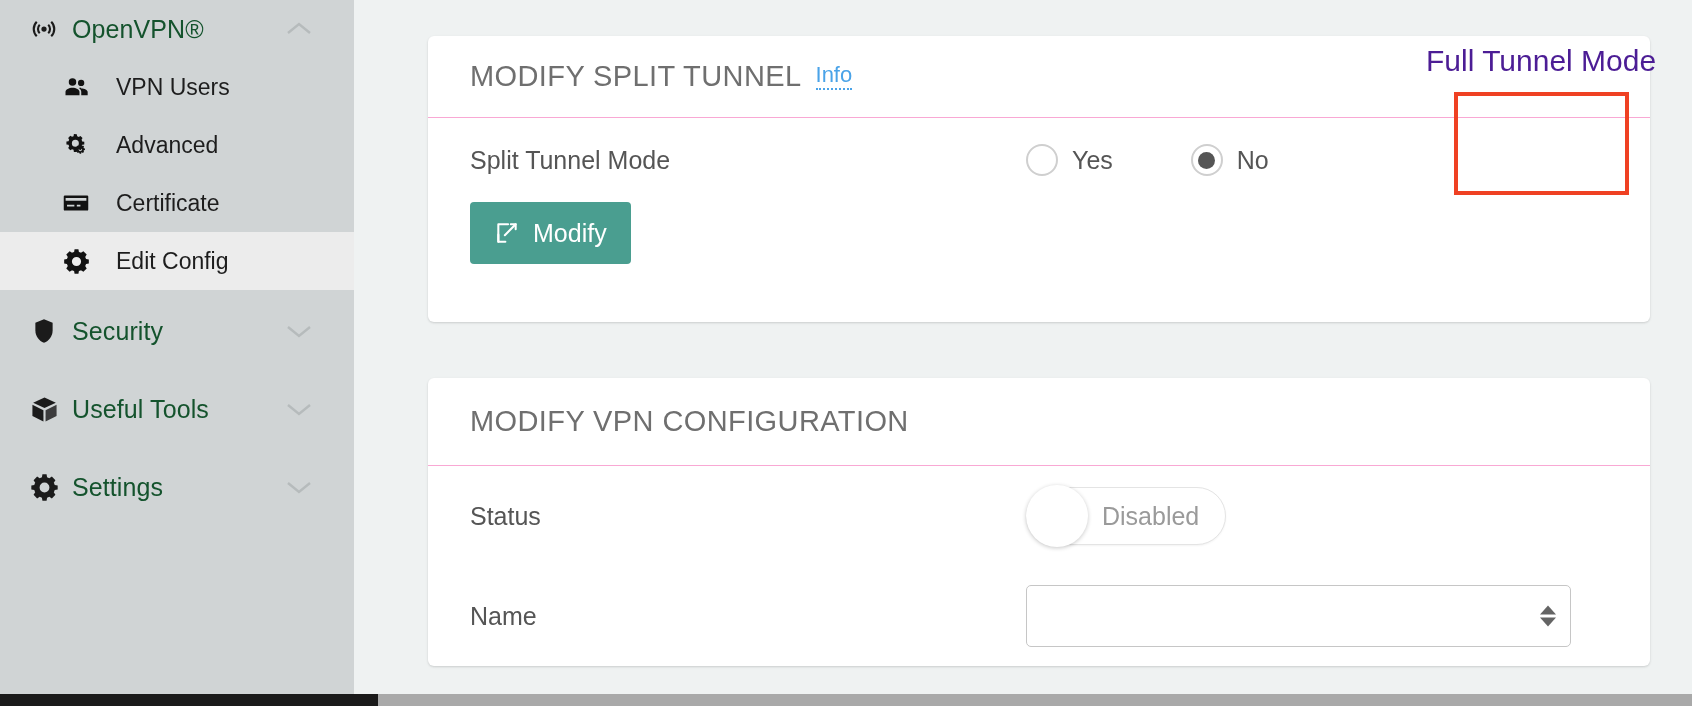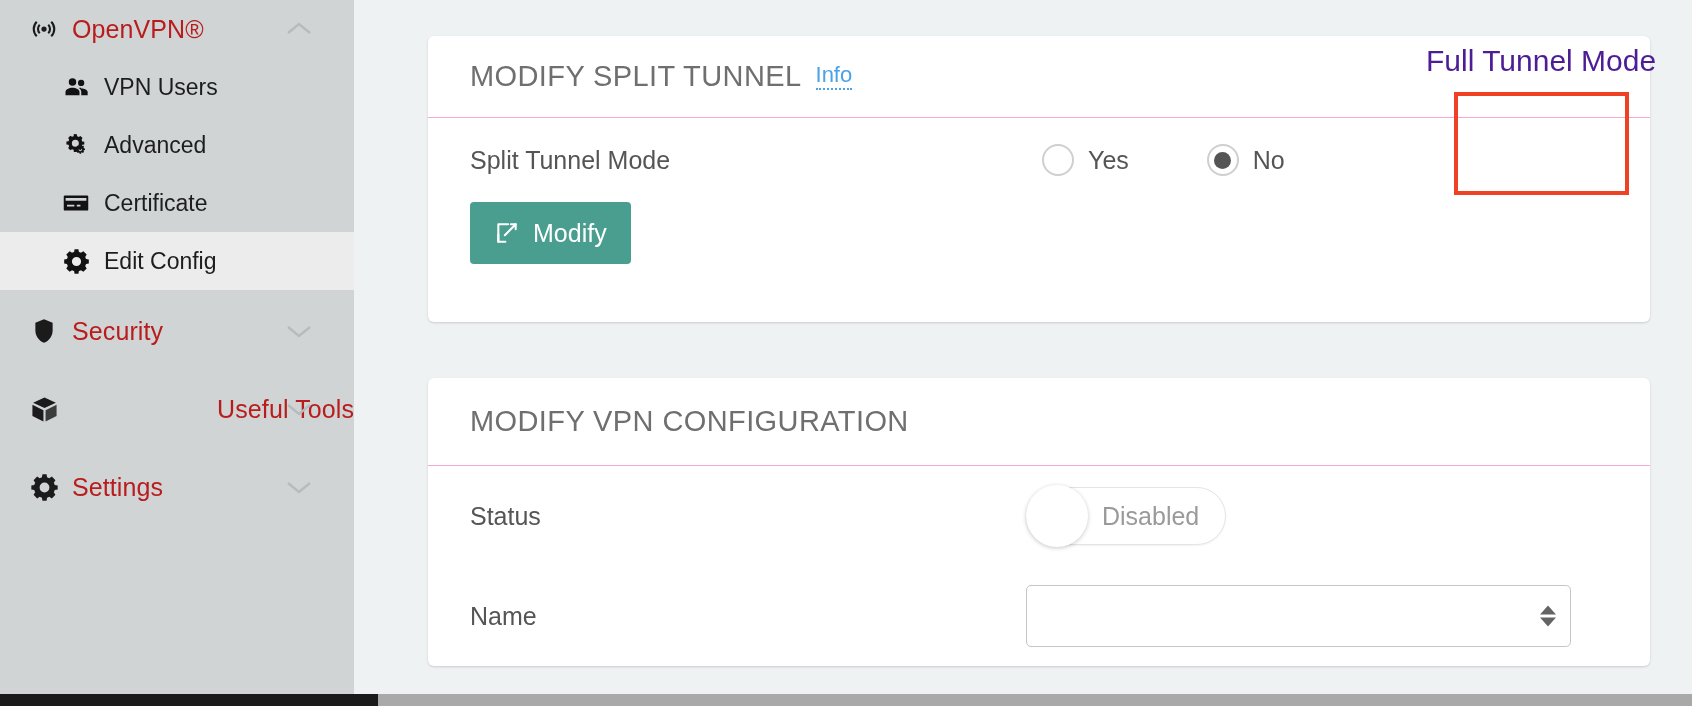--- a/index.html
+++ b/index.html
@@ -38,21 +38,21 @@
   .nav-group-head .gicon {
     width: 44px;
     flex: 0 0 44px;
     display: flex;
     align-items: center;
     justify-content: center;
     color: #1b1b1b;
   }
   .nav-group-head .glabel {
     font-size: 25px;
-    color: #b91c1c;
+    color: #14532d;
     letter-spacing: .1px;
     margin-left: 6px;
   }
   .nav-group-head .chev {
     position: absolute;
     right: 42px;
     top: 50%;
     transform: translateY(-50%);
     color: #b6bbbc;
     display: flex;
@@ -69,21 +69,21 @@
     width: 42px;
     flex: 0 0 42px;
     display: flex;
     align-items: center;
     justify-content: flex-start;
     color: #121212;
   }
   .nav-sub .slabel {
     font-size: 23px;
     color: #1d1d1d;
-    margin-left: 0;
+    margin-left: 12px;
   }
   .nav-sub.active { background: #ececec; }
 
   
   .main {
     flex: 1 1 auto;
     height: 694px;
     padding: 36px 34px 0 74px;
     overflow: hidden;
     position: relative;
@@ -333,21 +333,21 @@
         </svg>
       </span>
       <span class="glabel">Security</span>
       <span class="chev">
         <svg width="26" height="16" viewBox="0 0 26 16" fill="none" stroke="currentColor" stroke-width="2.4">
           <path d="M2 4 L13 13 L24 4"></path>
         </svg>
       </span>
     </div>
 
-    <div class="nav-group-head" style="margin-top:20px;justify-content:space-between;">
+    <div class="nav-group-head" style="margin-top:20px;">
       <span class="gicon">
         <svg width="29" height="29" viewBox="0 0 24 24" fill="currentColor">
           <path d="M12 2 2.6 6.4 12 10.8l9.4-4.4Z"></path>
           <path d="M2 8v9.3L11.1 22v-9.4Z"></path>
           <path d="M22 8v9.3L12.9 22v-9.4Z" opacity=".82"></path>
         </svg>
       </span>
       <span class="glabel">Useful Tools</span>
       <span class="chev">
         <svg width="26" height="16" viewBox="0 0 26 16" fill="none" stroke="currentColor" stroke-width="2.4">
@@ -372,21 +372,21 @@
   </nav>
 
   <main class="main">
 
     <section class="card">
       <div class="card-head">
         <h2 class="card-title">MODIFY SPLIT TUNNEL</h2>
         <a class="info-link">Info</a>
       </div>
       <div class="card-body">
-        <div class="form-row" style="min-height:84px;gap:16px;">
+        <div class="form-row" style="min-height:84px;">
           <div class="form-label">Split Tunnel Mode</div>
           <div class="form-control">
             <label class="radio-wrap">
               <span class="radio"></span>
               <span class="radio-label">Yes</span>
             </label>
             <label class="radio-wrap" style="margin-left:38px;">
               <span class="radio">
                   <span class="dot"></span>
                 </span>

